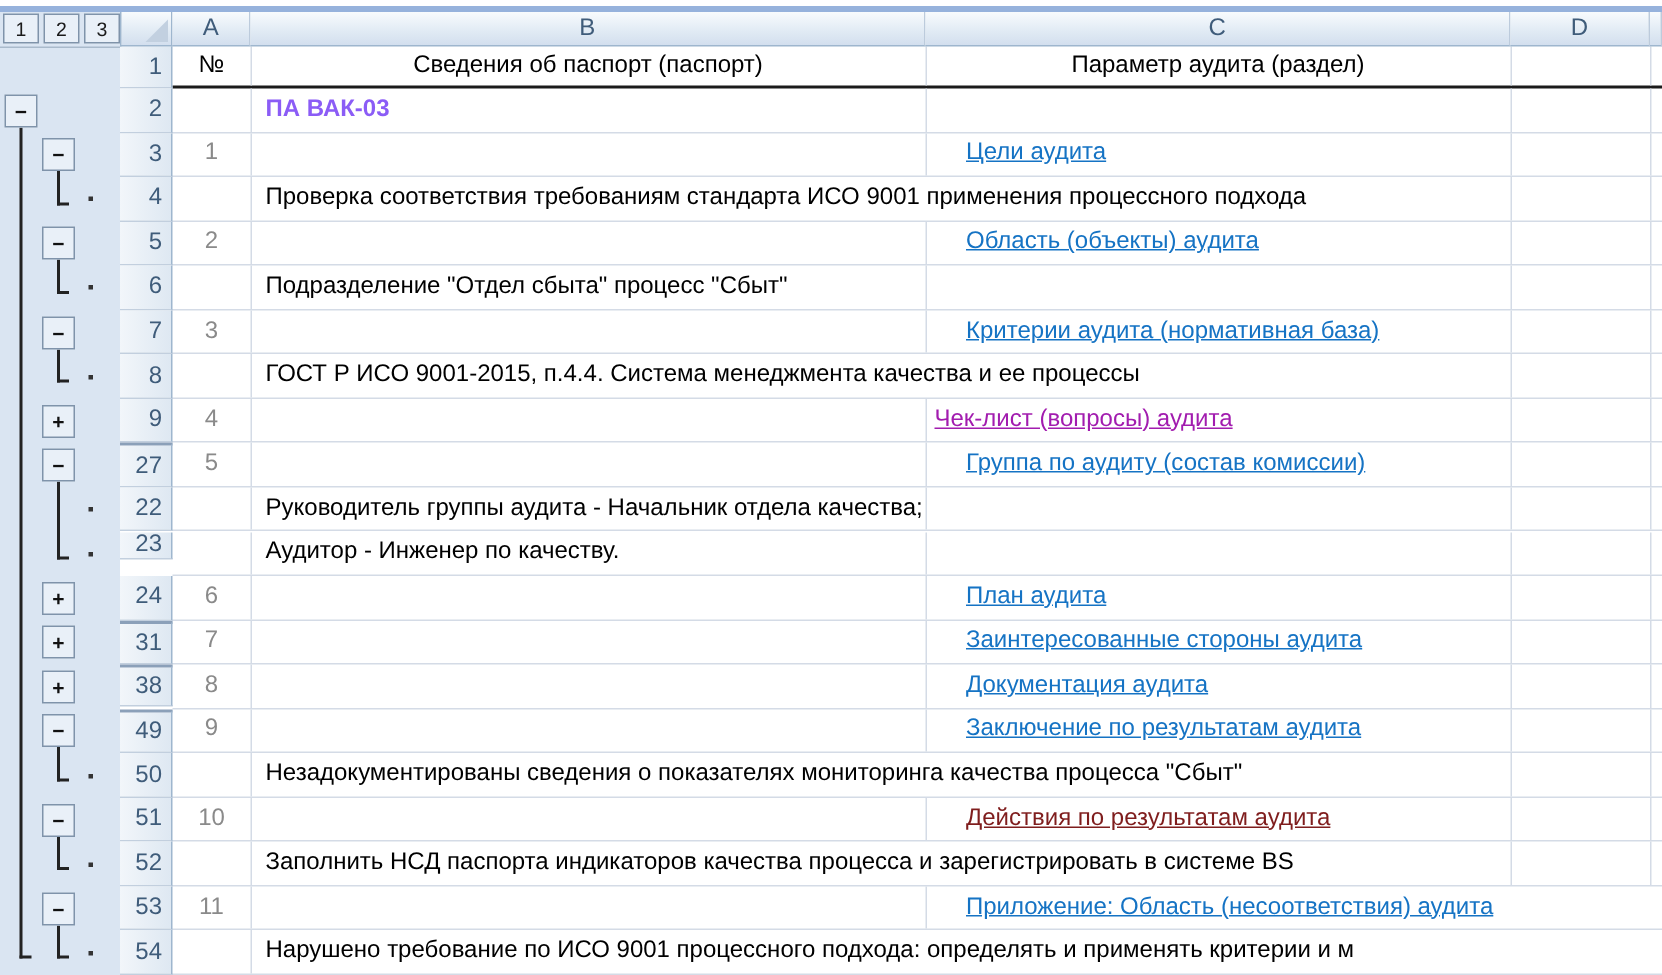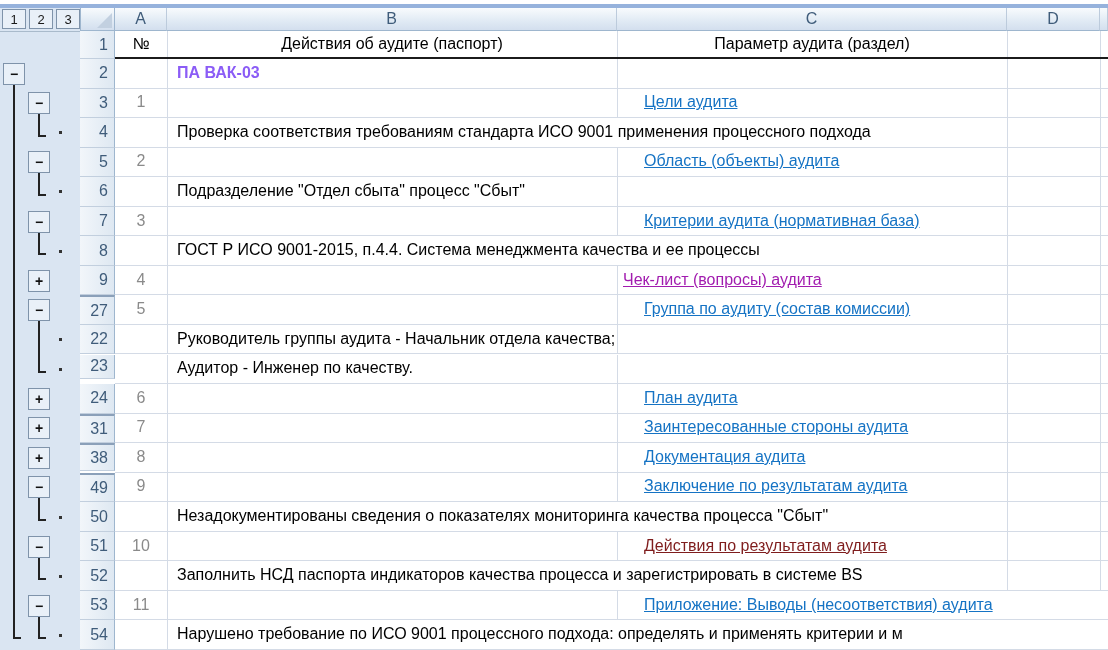--- a/index.html
+++ b/index.html
@@ -117,39 +117,39 @@
       <div class="rowhdr" style="top:28px;height:29.55px">2</div>
       <div class="rowhdr" style="top:57.55px;height:29.55px">3</div>
       <div class="rowhdr" style="top:87.1px;height:29.55px">4</div>
       <div class="rowhdr" style="top:116.65px;height:29.55px">5</div>
       <div class="rowhdr" style="top:146.20000000000002px;height:29.55px">6</div>
       <div class="rowhdr" style="top:175.75000000000003px;height:29.55px">7</div>
       <div class="rowhdr" style="top:205.30000000000004px;height:29.55px">8</div>
       <div class="rowhdr" style="top:234.85000000000002px;height:29.55px">9</div>
       <div class="rowhdr sep" style="top:264.40000000000003px;height:29.55px">27</div>
       <div class="rowhdr" style="top:293.95000000000005px;height:29.55px">22</div>
-      <div class="rowhdr" style="top:323.50000000000006px;height:24px">23</div>
+      <div class="rowhdr" style="top:323.50000000000006px;height:18px">23</div>
       <div class="rowhdr" style="top:353.05000000000007px;height:29.55px">24</div>
       <div class="rowhdr sep" style="top:382.6000000000001px;height:29.55px">31</div>
       <div class="rowhdr sep" style="top:412.1500000000001px;height:28px">38</div>
       <div class="rowhdr sep" style="top:441.7000000000001px;height:29.55px">49</div>
       <div class="rowhdr" style="top:471.2500000000001px;height:29.55px">50</div>
       <div class="rowhdr" style="top:500.80000000000007px;height:29.55px">51</div>
       <div class="rowhdr" style="top:530.35px;height:29.55px">52</div>
       <div class="rowhdr" style="top:559.9px;height:29.55px">53</div>
       <div class="rowhdr" style="top:589.4499999999999px;height:29.55px">54</div>
     </div>
   <div id="grid">
       <div class="grow hdr" style="top:0px;height:28px">
         <div class="vline" style="left:52px"></div>
         <div class="vline" style="left:502px"></div>
         <div class="vline" style="left:892px"></div>
         <div class="vline" style="left:985px"></div>
         <div class="cell center hdrtxt" style="left:0px;width:52px">№</div>
-        <div class="cell center hdrtxt" style="left:52px;width:450px">Действия об аудите (паспорт)</div>
+        <div class="cell center hdrtxt" style="left:52px;width:450px">Сведения об паспорт (паспорт)</div>
         <div class="cell center hdrtxt" style="left:502px;width:390px">Параметр аудита (раздел)</div>
       </div>
       <div class="grow" style="top:28px;height:29.55px">
         <div class="vline" style="left:52px"></div>
         <div class="vline" style="left:502px"></div>
         <div class="vline" style="left:892px"></div>
         <div class="vline" style="left:985px"></div>
         <div class="cell btxt title-green" style="left:62px;color:#8b5cf6">ПА ВАК-03</div>
       </div>
       <div class="grow" style="top:57.55px;height:29.55px">
@@ -274,20 +274,20 @@
       <div class="grow" style="top:530.35px;height:29.55px">
         <div class="vline" style="left:52px"></div>
         <div class="vline" style="left:892px"></div>
         <div class="vline" style="left:985px"></div>
         <div class="cell btxt" style="left:62px;color:#000000">Заполнить НСД паспорта индикаторов качества процесса и зарегистрировать в системе BS</div>
       </div>
       <div class="grow" style="top:559.9px;height:29.55px">
         <div class="vline" style="left:52px"></div>
         <div class="vline" style="left:502px"></div>
         <div class="cell center aval" style="left:0px;width:52px">11</div>
-        <div class="cell clink" style="left:529px;color:#1573C4">Приложение: Выводы (несоответствия) аудита</div>
+        <div class="cell clink" style="left:529px;color:#1573C4">Приложение: Область (несоответствия) аудита</div>
       </div>
       <div class="grow" style="top:589.4499999999999px;height:29.55px">
         <div class="vline" style="left:52px"></div>
         <div class="cell btxt" style="left:62px;color:#000000">Нарушено требование по ИСО 9001 процессного подхода: определять и применять критерии и м</div>
       </div>
     </div>
 </div>
 
 </body></html>

